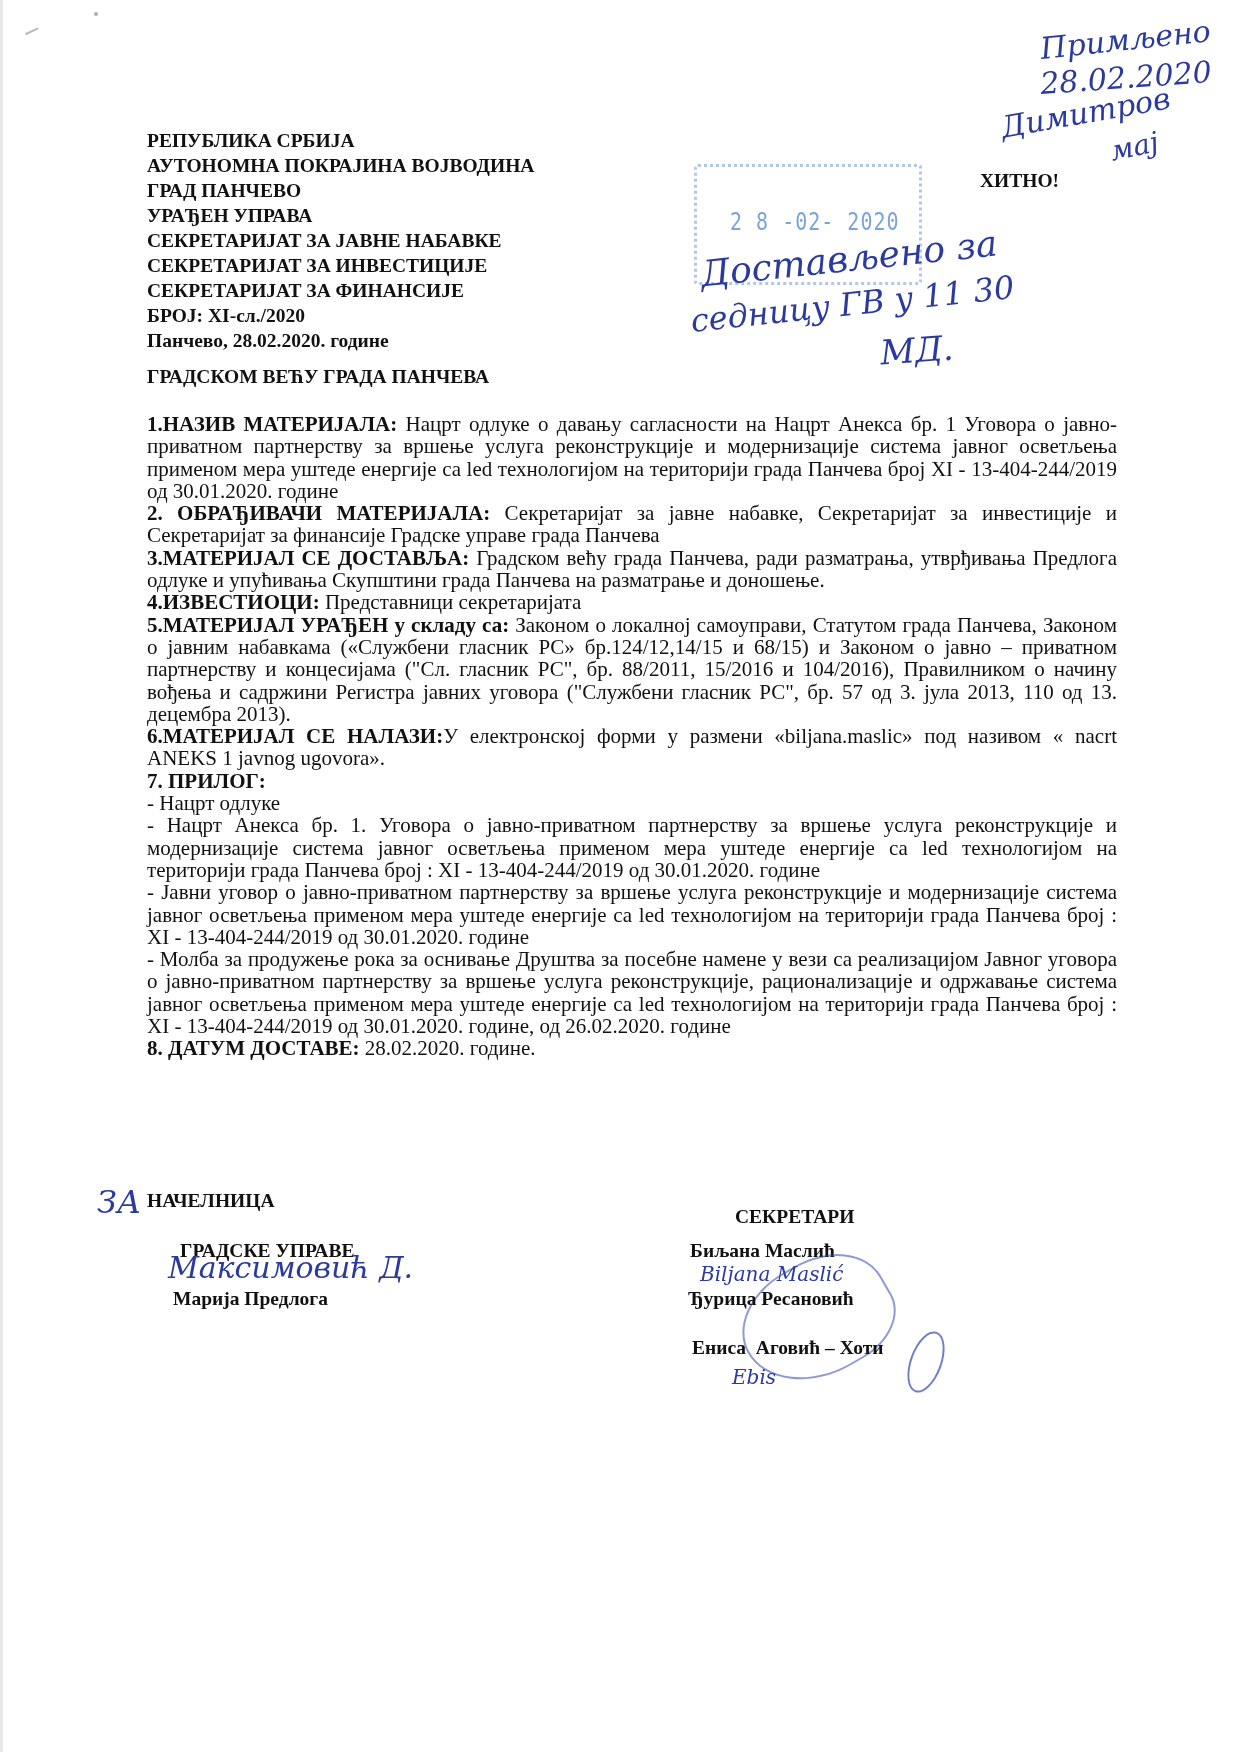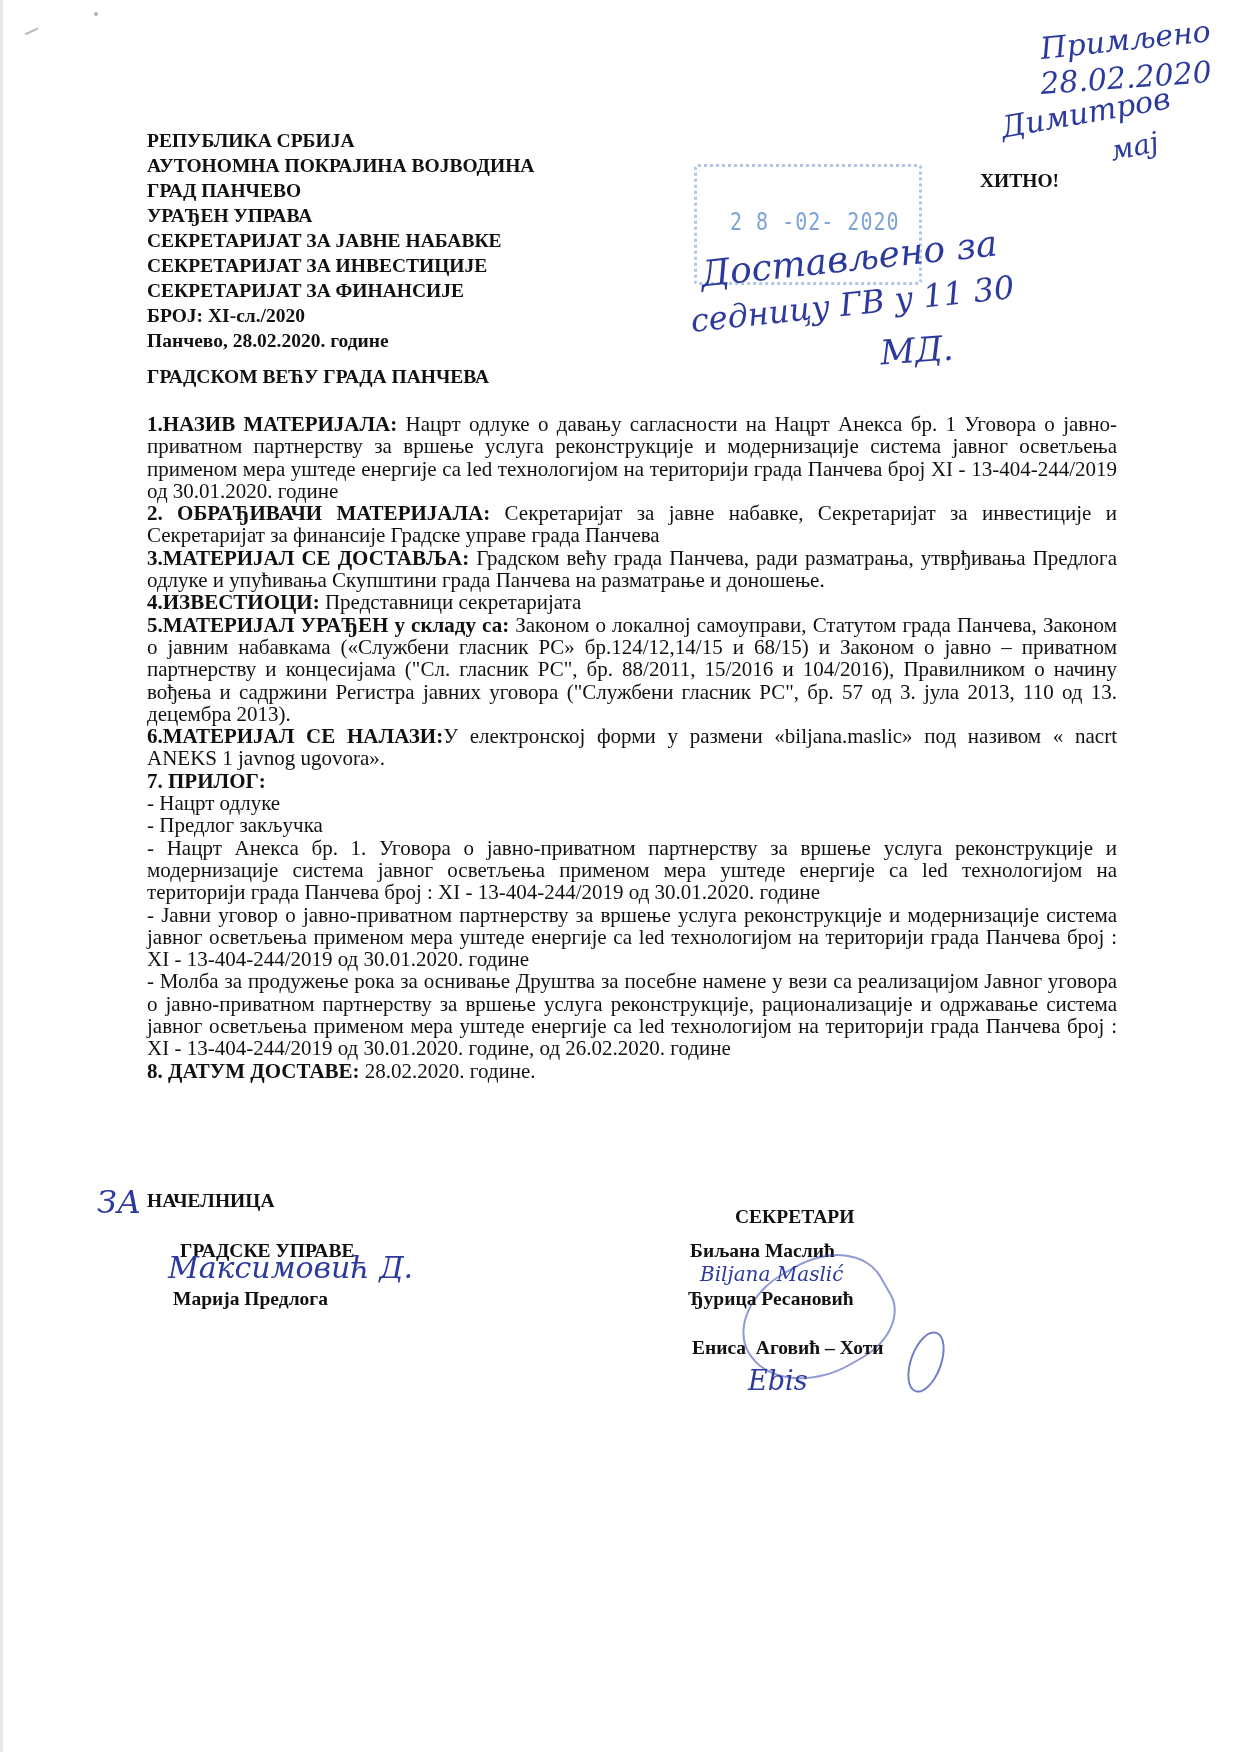--- a/index.html
+++ b/index.html
@@ -42,21 +42,21 @@
   .sig-left-sub { position: absolute; left: 180px; top: 1240px; font-weight: bold; font-size: 19.5px; text-align: center; }
   .sig-left-name { position: absolute; left: 173px; top: 1288px; font-weight: bold; font-size: 19.5px; }
   .sig-right-title { position: absolute; left: 735px; top: 1190px; font-weight: bold; font-size: 19.5px; margin-top: 16px; }
   .sig-right-n1 { position: absolute; left: 690px; top: 1240px; font-weight: bold; font-size: 19.5px; }
   .sig-right-n2 { position: absolute; left: 688px; top: 1288px; font-weight: bold; font-size: 19.5px; }
   .sig-right-n3 { position: absolute; left: 692px; top: 1337px; font-weight: bold; font-size: 19.5px; white-space: pre; }
 
   .sig-hand-l1 { left: 168px; top: 1250px; font-size: 30px; }
   .sig-hand-l0 { left: 97px; top: 1183px; font-size: 32px; }
   .sig-hand-r1 { left: 700px; top: 1262px; font-size: 20px; }
-  .sig-hand-r2 { left: 748px; top: 1365px; font-size: 27px; }
+  .sig-hand-r2 { left: 732px; top: 1365px; font-size: 20px; }
   .sig-loop { position: absolute; left: 740px; top: 1262px; width: 150px; height: 110px; border: 2px solid #3346b0;
               border-radius: 50% 50% 40% 60%; transform: rotate(-30deg); opacity: .55; }
   .sig-loop2 { position: absolute; left: 910px; top: 1330px; width: 28px; height: 60px; border: 2px solid #3346b0;
                border-radius: 50%; transform: rotate(20deg); opacity: .7; }
 </style>
 </head>
 <body>
 
 <div class="page">
   <div class="left-edge"></div>
@@ -92,21 +92,20 @@
 
   <div class="body">
     <p class="last"><span class="lbl">1.НАЗИВ МАТЕРИЈАЛА:</span><span> Нацрт одлуке о давању сагласности на  Нацрт Анекса бр. 1 Уговора о јавно-приватном партнерству за вршење услуга реконструкције и модернизације система јавног осветљења применом мера уштеде енергије са led технологијом на територији града Панчева  број XI - 13-404-244/2019 од 30.01.2020. године</span></p>
     <p class="last"><span class="lbl">2. ОБРАЂИВАЧИ МАТЕРИЈАЛА:</span><span> Секретаријат за јавне набавке, Секретаријат за инвестиције и Секретаријат за финансије Градске управе града Панчева</span></p>
     <p class="last"><span class="lbl">3.МАТЕРИЈАЛ СЕ ДОСТАВЉА:</span><span> Градском већу града Панчева, ради разматрања, утврђивања Предлога одлуке и упућивања Скупштини града Панчева на разматрање и доношење.</span></p>
     <p class="last"><span class="lbl">4.ИЗВЕСТИОЦИ:</span><span> Представници секретаријата</span></p>
     <p class="last"><span class="lbl">5.МАТЕРИЈАЛ УРАЂЕН у складу са:</span><span> Законом о локалној самоуправи, Статутом града Панчева, Законом о јавним набавкама («Службени гласник РС» бр.124/12,14/15 и 68/15) и Законом о јавно – приватном партнерству и концесијама  ("Сл. гласник РС", бр. 88/2011, 15/2016 и 104/2016), Правилником о начину вођења и садржини Регистра јавних уговора ("Службени гласник РС", бр. 57 од 3. јула 2013, 110 од 13. децембра 2013).</span></p>
     <p class="last"><span class="lbl">6.МАТЕРИЈАЛ СЕ НАЛАЗИ:</span><span>У електронској форми у размени «biljana.maslic» под називом « nacrt ANEKS 1 javnog ugovora».</span></p>
     <p class="last"><span class="lbl">7. ПРИЛОГ:</span><span></span></p>
     <p class="last">- Нацрт одлуке</p>
-    <p class="last">- Предлог закључка</p>
     <p class="last">- Нацрт Анекса бр. 1. Уговора о јавно-приватном партнерству за вршење услуга реконструкције и модернизације система јавног осветљења применом мера уштеде енергије са led технологијом на територији града Панчева  број : XI - 13-404-244/2019 од 30.01.2020. године</p>
     <p class="last">- Јавни уговор о јавно-приватном партнерству за вршење услуга реконструкције и модернизације система јавног осветљења применом мера уштеде енергије са led технологијом на територији града Панчева  број : XI - 13-404-244/2019 од 30.01.2020. године</p>
     <p class="last">- Молба за продужење рока за оснивање Друштва за посебне намене у вези са реализацијом Јавног уговора о јавно-приватном партнерству за вршење услуга реконструкције, рационализације и одржавање система јавног осветљења применом мера уштеде енергије са led технологијом на територији града Панчева  број : XI - 13-404-244/2019 од 30.01.2020. године, од 26.02.2020. године</p>
     <p class="last"><span class="lbl">8. ДАТУМ ДОСТАВЕ:</span><span> 28.02.2020. године.</span></p>
   </div>
 
   <div class="hand sig-hand-l0">ЗА</div>
   <div class="sig-left-title">НАЧЕЛНИЦА</div>
   <div class="sig-left-sub">ГРАДСКЕ УПРАВЕ</div>
   <div class="hand sig-hand-l1">Максимовић Д.</div>

